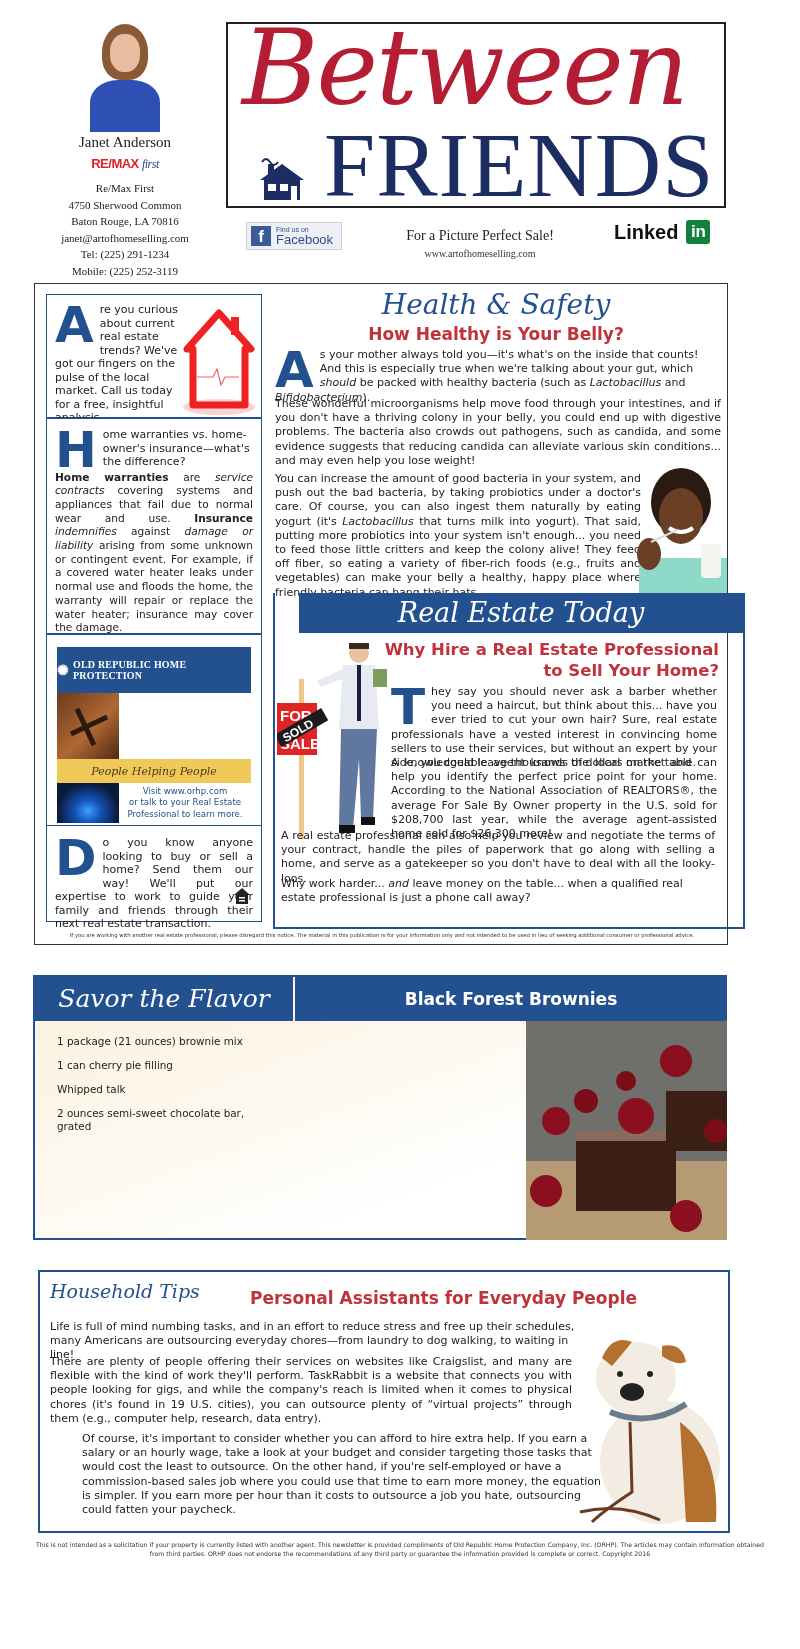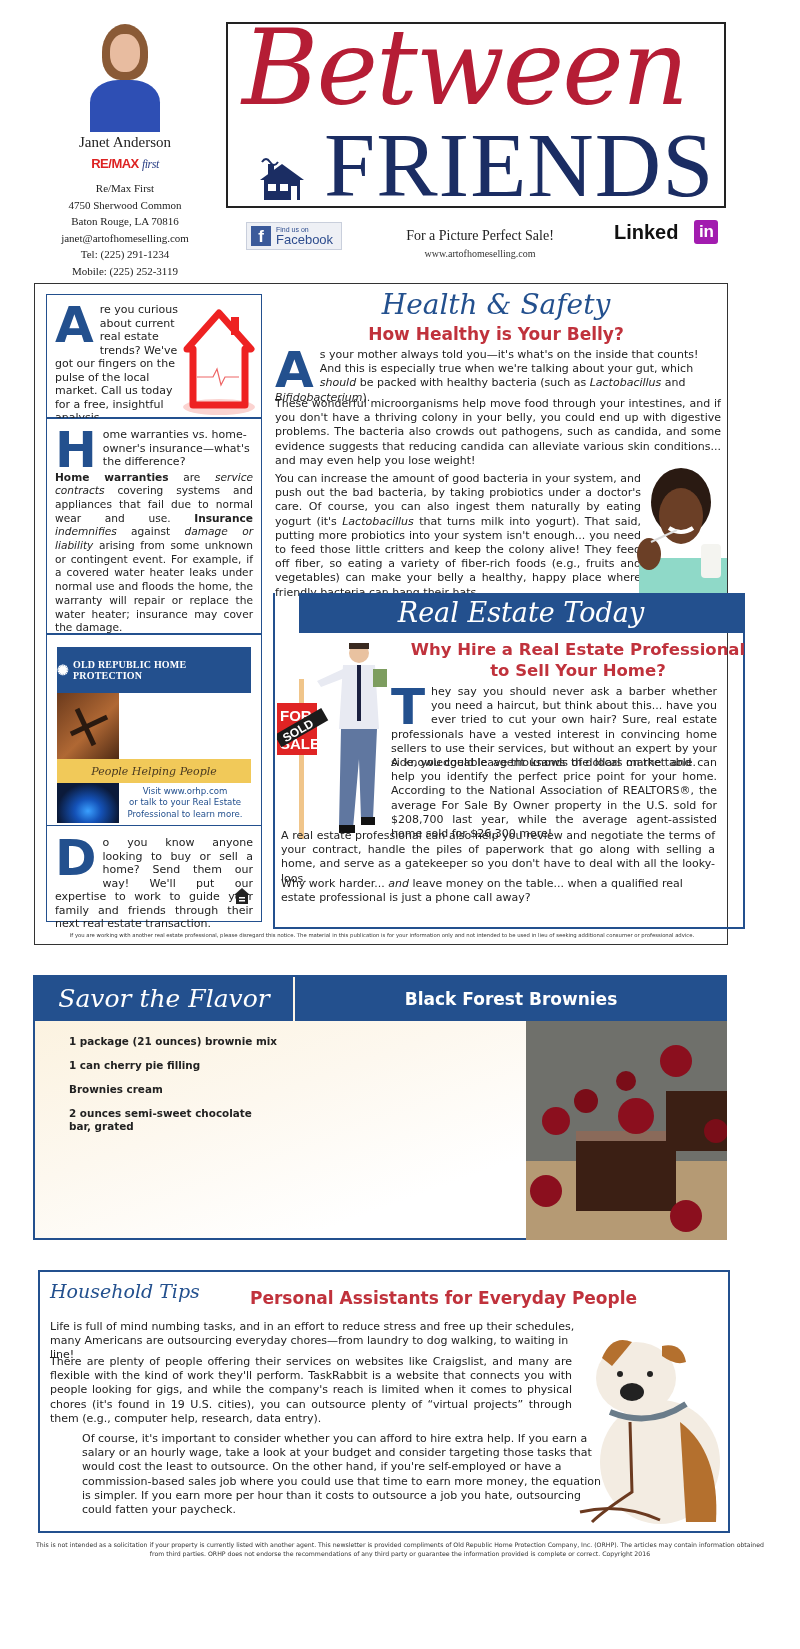--- a/index.html
+++ b/index.html
@@ -26,21 +26,21 @@
 
   
   #fb { left: 246px; top: 222px; width: 96px; height: 28px; background: #eef0f5; border: 1px solid #c9cfdc; display: flex; align-items: center; padding-left: 4px; }
   #fb .f { width: 20px; height: 20px; background: #3b5a9a; color: #fff; font-weight: bold; font-family: "Liberation Sans", sans-serif; font-size: 17px; text-align: center; line-height: 22px; }
   #fb .txt { margin-left: 5px; color: #2e4d8e; line-height: 1; font-family: "Liberation Sans", sans-serif; }
   #fb .txt .s { font-size: 7px; display: block; }
   #fb .txt .b { font-size: 13px; display: block; }
   #tagline { left: 380px; top: 228px; width: 200px; text-align: center; font-family: "Liberation Serif", serif; font-size: 14px; }
   #website { left: 380px; top: 248px; width: 200px; text-align: center; font-family: "Liberation Serif", serif; font-size: 10px; color: #333; }
   #linkedin { left: 614px; top: 220px; font-family: "Liberation Sans", sans-serif; font-weight: bold; font-size: 20px; color: #111; display: flex; align-items: center; }
-  #linkedin .in { background: #a21caf; color: #fff; font-size: 17px; width: 24px; height: 24px; margin-left: 16px; text-align: center; line-height: 24px; border-radius: 3px; }
+  #linkedin .in { background: #15803d; color: #fff; font-size: 17px; width: 24px; height: 24px; margin-left: 8px; text-align: center; line-height: 24px; border-radius: 3px; }
 
   
   #main { left: 34px; top: 283px; width: 694px; height: 662px; border: 1px solid #333; }
   .leftbox { position: absolute; border: 1px solid #23508e; background: #fff; }
   .body { font-size: 10.5px; line-height: 13.8px; color: #222; text-align: justify; }
   .drop { float: left; font-family: "DejaVu Sans", sans-serif; font-weight: bold; color: #23508e; font-size: 50px; line-height: 40px; margin: 2px 6px 0 0; }
 
   #curious { left: 11px; top: 10px; width: 216px; height: 124px; padding: 8px 8px; }
   #curious .text { width: 126px; font-size: 11px; line-height: 13.5px; }
   #curious .housepic { position: absolute; right: 6px; top: 12px; width: 76px; height: 110px; }
@@ -69,35 +69,35 @@
   #hs-title { left: 236px; top: 4px; width: 450px; text-align: center; font-family: "DejaVu Serif", serif; font-style: italic; font-size: 28px; color: #23508e; }
   #hs-sub { left: 236px; top: 40px; width: 450px; text-align: center; font-weight: bold; font-size: 17px; color: #c0323c; }
   #hs-p1 { left: 240px; top: 64px; width: 440px; font-size: 11px; line-height: 14.2px; }
   #hs-p2 { left: 240px; top: 113px; width: 446px; font-size: 11px; line-height: 14.2px; text-align: justify; }
   #hs-p3 { left: 240px; top: 188px; width: 366px; font-size: 11px; line-height: 14.2px; text-align: justify; }
   #woman { left: 590px; top: 178px; width: 102px; height: 132px; }
 
   
   #ret { left: 238px; top: 309px; width: 472px; height: 336px; border: 2px solid #23508e; border-top: none; padding-left: 24px; }
   #ret .bar { height: 40px; background: #23508e; color: #fff; text-align: center; font-family: "DejaVu Serif", serif; font-style: italic; font-size: 27px; line-height: 40px; }
-  #ret-title { position: absolute; left: 98px; top: 46px; width: 346px; text-align: center; font-weight: bold; color: #c0323c; font-size: 16.5px; line-height: 21px; margin-left: 32px; }
+  #ret-title { position: absolute; left: 98px; top: 46px; width: 346px; text-align: right; font-weight: bold; color: #c0323c; font-size: 16.5px; line-height: 21px; }
   #ret-man { position: absolute; left: 2px; top: 46px; width: 110px; height: 200px; }
   #ret-p1 { position: absolute; left: 116px; top: 92px; width: 326px; font-size: 11px; line-height: 14.2px; text-align: justify; }
   #ret-p2 { position: absolute; left: 116px; top: 163px; width: 326px; font-size: 11px; line-height: 14.2px; text-align: justify; }
   #ret-p3 { position: absolute; left: 6px; top: 236px; width: 434px; font-size: 11px; line-height: 14.2px; text-align: justify; }
   #ret-p4 { position: absolute; left: 6px; top: 284px; width: 434px; font-size: 11px; line-height: 14.2px; }
 
   #disclaimer1 { left: 0; top: 648px; width: 694px; text-align: center; font-size: 5.3px; color: #333; white-space: nowrap; overflow: hidden; }
 
   
   #savor { left: 33px; top: 975px; width: 694px; height: 265px; border: 2px solid #23508e; background: linear-gradient(160deg, #fbf1dc 0%, #fdf8ef 40%, #fff 70%); }
   #savor .hdr-left { position: absolute; left: 0; top: 0; width: 258px; height: 44px; background: #23508e; color: #fff; font-family: "DejaVu Serif", serif; font-style: italic; font-size: 25px; text-align: center; line-height: 44px; }
   #savor .hdr-right { position: absolute; left: 260px; top: 0; width: 432px; height: 44px; background: #23508e; color: #fff; font-weight: bold; font-size: 17px; text-align: center; line-height: 44px; }
   #savor .ingredients { position: absolute; left: 22px; top: 58px; width: 220px; }
-  #savor .ingredients div { font-weight: bold; font-size: 10.4px; line-height: 13px; margin-bottom: 11px; margin-left: 12px; }
+  #savor .ingredients div { font-weight: normal; font-size: 10.4px; line-height: 13px; margin-bottom: 11px; }
   #savor .steps { position: absolute; left: 260px; top: 58px; width: 220px; }
   #savor .steps div { font-size: 11px; line-height: 13.5px; margin-bottom: 6px; }
   #brownie { position: absolute; left: 491px; top: 44px; width: 201px; height: 219px; background: linear-gradient(180deg, #7e7f7a 0%, #5a5b57 30%, #8a7a64 70%, #c2a882 100%); overflow: hidden; }
   #tips-frame { left: 38px; top: 1270px; width: 692px; height: 263px; border: 2px solid #23508e; }
   #tips-title { left: 10px; top: 8px; font-family: "DejaVu Serif", serif; font-style: italic; font-size: 19px; color: #23508e; }
   #tips-sub { left: 210px; top: 16px; font-weight: bold; font-size: 17px; color: #c0323c; }
   #tips-p1 { left: 10px; top: 48px; width: 525px; font-size: 11px; line-height: 14.2px; }
   #tips-p2 { left: 10px; top: 83px; width: 522px; font-size: 11px; line-height: 14.2px; text-align: justify; }
   #tips-p3 { left: 10px; top: 160px; width: 522px; font-size: 11px; line-height: 14.2px; margin-left: 32px; }
   #dog { left: 530px; top: 40px; width: 156px; height: 220px; }
@@ -255,21 +255,21 @@
 
   <div id="disclaimer1" class="abs">If you are working with another real estate professional, please disregard this notice. The material in this publication is for your information only and not intended to be used in lieu of seeking additional consumer or professional advice.</div>
 </div>
 
 <div id="savor" class="abs">
   <div class="hdr-left">Savor the Flavor</div>
   <div class="hdr-right">Black Forest Brownies</div>
   <div class="ingredients">
     <div>1 package (21 ounces) brownie mix</div>
     <div>1 can cherry pie filling</div>
-    <div>Brownies cream</div>
+    <div>Whipped talk</div>
     <div>2 ounces semi-sweet chocolate bar, grated</div>
   </div>
   <svg id="brownie" viewBox="0 0 201 219" preserveAspectRatio="none">
     <rect width="201" height="219" fill="#6f706b"></rect>
     <rect y="140" width="201" height="79" fill="#b59a74"></rect>
     <rect x="50" y="110" width="100" height="80" fill="#3b1f14"></rect>
     <rect x="50" y="110" width="100" height="10" fill="#8a6a5a"></rect>
     <rect x="140" y="70" width="61" height="60" fill="#3b1f14"></rect>
     <circle cx="110" cy="95" r="18" fill="#8b0f1e"></circle>
     <circle cx="30" cy="100" r="14" fill="#8b0f1e"></circle>

